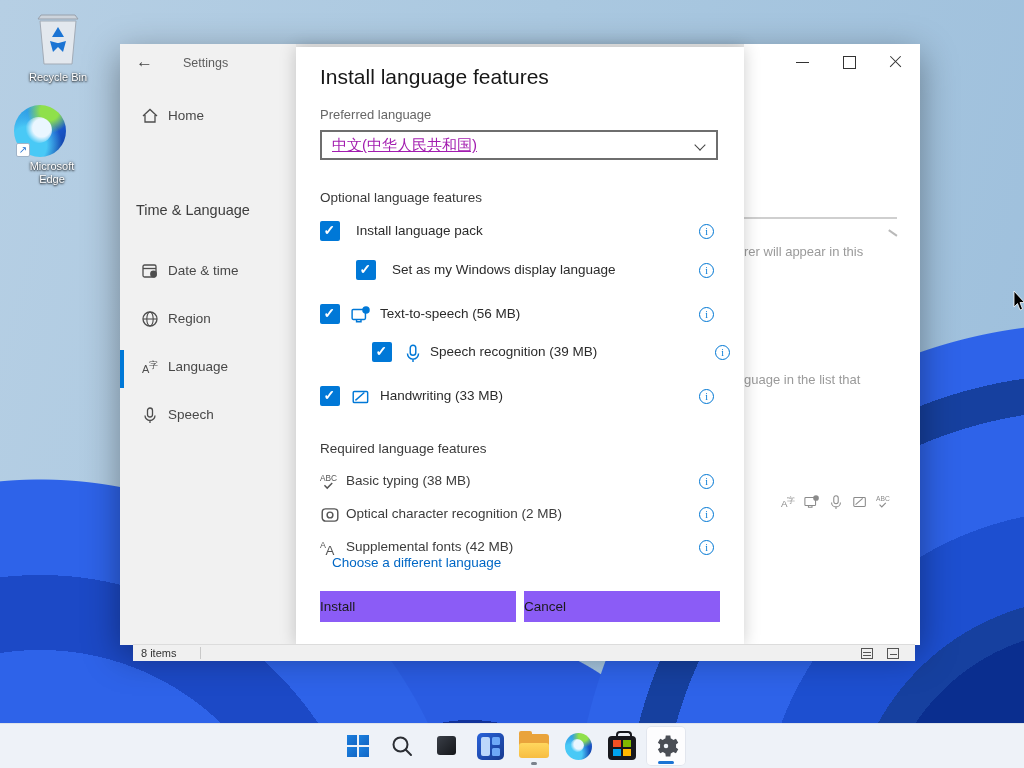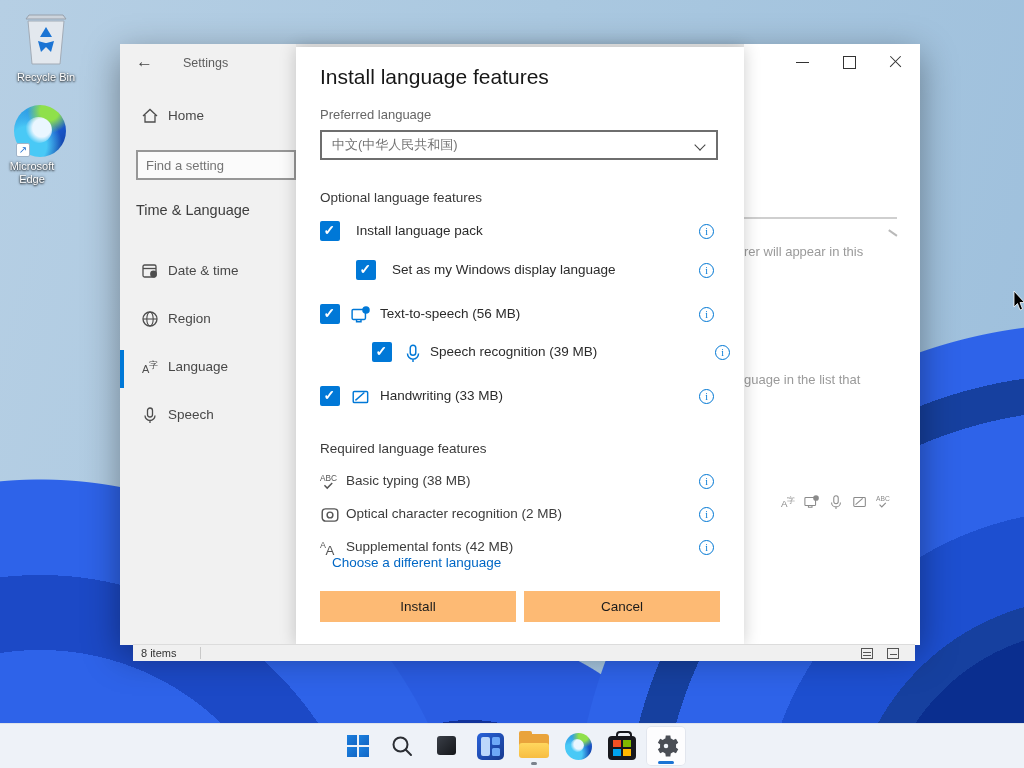--- a/index.html
+++ b/index.html
@@ -62,36 +62,36 @@
   .ghost-text { position:absolute; left:0; font-size:13px; color:#9a9a9a; white-space:nowrap; overflow:hidden; width:150px; }
   .feat-row { position:absolute; left:36px; top:450px; display:flex; gap:8px; color:#8b8b8b; }
   .feat-row svg { display:block; }
 
   
   .dialog { position:absolute; left:176px; top:3px; width:448px; height:598px; background:#fff;
     box-shadow:0 0 16px rgba(0,0,0,.20); }
   .dlg-title { position:absolute; left:24px; top:18px; font-size:21px; color:#171717; }
   .dlg-sub { position:absolute; left:24px; font-size:13px; color:#666; }
   .combo { position:absolute; left:24px; top:83px; width:398px; height:30px; border:2px solid #6e6e6e;
-    background:#fff; font-size:13px; color:#737373; line-height:26px; padding:0 10px; }
+    background:#fff; font-size:15px; color:#a21caf; line-height:26px; padding:0 10px;text-decoration:underline; }
   .combo-chev { position:absolute; right:12px; top:9px; width:8px; height:8px;
     border-right:1.5px solid #444; border-bottom:1.5px solid #444; transform:rotate(45deg); }
   .hdr { position:absolute; left:24px; font-size:13.5px; color:#3a3a3a; }
   .row { position:absolute; left:0; width:448px; height:22px; }
   .cb { position:absolute; top:0; width:20px; height:20px; background:#0078d7; border-radius:2px; }
   .cb::after { content:"✓"; position:absolute; left:3.5px; top:1px; color:#fff; font-size:14px; font-weight:bold; }
   .row-lb { position:absolute; top:2px; font-size:13.5px; color:#2b2b2b; white-space:nowrap; }
   .row-ic { position:absolute; top:1px; width:20px; height:20px; }
   .info { position:absolute; right:30px; top:3px; width:15px; height:15px; border:1.2px solid #0077d4;
     border-radius:50%; }
   .info::after { content:"i"; position:absolute; left:5.2px; top:0.5px; font-size:10px; color:#0077d4; font-family:"Liberation Serif",serif; }
   .req-lb { position:absolute; left:50px; top:2px; font-size:13.5px; color:#3c3c3c; white-space:nowrap; }
   .link { position:absolute; left:24px; top:508px; font-size:13.5px; color:#0067c5; cursor:pointer;margin-left:12px; }
-  .btn { position:absolute; top:544px; width:196px; height:31px; background:#fdba74; border:none;
-    font-size:13.5px; color:#1b1b1b; text-align:center; line-height:31px; font-family:"Liberation Sans",sans-serif; }
+  .btn { position:absolute; top:544px; width:196px; height:31px; background:#8b5cf6; border:none;
+    font-size:13.5px; color:#1b1b1b; text-align:left; line-height:31px; font-family:"Liberation Sans",sans-serif; }
   .btn-install { left:24px; } .btn-cancel { left:228px; }
 
   
   .expbar { position:absolute; left:133px; top:644px; width:782px; height:17px; background:#f0f0f0;
     border-top:1px solid #dcdcdc; }
   .expbar .cnt { position:absolute; left:8px; top:2px; font-size:11px; color:#333; }
   .expbar .div { position:absolute; left:67px; top:2px; width:1px; height:12px; background:#c9c9c9; }
   .view-ic { position:absolute; top:3px; width:12px; height:11px; border:1.2px solid #555; }
   .view-list { right:42px; } .view-list::after { content:""; position:absolute; left:1px; top:3px; width:8px; height:1.2px; background:#555; box-shadow:0 3px 0 #555; }
   .view-thumb { right:16px; } .view-thumb::after { content:""; position:absolute; left:1.5px; top:5px; width:7px; height:1.2px; background:#555; }
@@ -126,57 +126,54 @@
 
   .cursor { position:absolute; left:1013px; top:291px; }
 
   svg { overflow:visible; }
 </style>
 </head>
 <body>
 
 <div class="desktop">
 
-  <div class="dicon" style="left:8px; top:10px;">
+  <div class="dicon" style="left:20px; top:10px;">
     <svg class="bin-svg" width="50" height="58" viewBox="0 0 50 58">
       <polygon points="5,9 45,9 42,5 8,5" fill="#cdd4dc" stroke="#98a1ac" stroke-width="1"></polygon>
       <polygon points="7,11 43,11 39,54 11,54" fill="#e3e8ee" stroke="#a2abb6" stroke-width="1"></polygon>
       <g fill="#1b74d4">
         <path d="M25 17l6 10h-12z"></path>
         <path d="M33 31l-11 3 8 8z"></path>
         <path d="M17 31l11 3-8 8z" transform="translate(0,0)"></path>
       </g>
     </svg>
     <div class="lbl">Recycle Bin</div>
   </div>
 
   <div class="dicon" style="left:2px; top:105px;">
     <div class="edge-ico">
       <div class="shortcut">↗</div>
     </div>
-    <div class="lbl" style="width:60px;margin-left:0;">Microsoft Edge</div>
+    <div class="lbl" style="width:60px;margin-left:20px;">Microsoft Edge</div>
   </div>
 
   <div class="win">
     <div class="win-topstrip"></div>
 
     <div class="sidebar">
       <div class="back">←</div>
       <div class="win-title">Settings</div>
 
       <div class="side-row" style="top:61px;">
         <svg class="side-ic" viewBox="0 0 18 18" width="18" height="18">
           <path d="M2 9 L9 2.5 L16 9 M4 8v7h10V8" fill="none" stroke="#4d4d4d" stroke-width="1.3"></path>
         </svg>
         <div class="side-lb">Home</div>
       </div>
 
-      <div class="searchbox">
-        <input placeholder="Find a setting" style="">
-      </div>
 
       <div class="section-title">Time &amp; Language</div>
 
       <div class="side-row" style="top:216px;">
         <svg class="side-ic" viewBox="0 0 18 18" width="18" height="18">
           <rect x="2" y="3" width="13" height="12" rx="1.5" fill="none" stroke="#4d4d4d" stroke-width="1.3"></rect>
           <line x1="2" y1="6.5" x2="15" y2="6.5" stroke="#4d4d4d" stroke-width="1.3"></line>
           <circle cx="12.5" cy="12" r="3.4" fill="#4d4d4d"></circle>
         </svg>
         <div class="side-lb">Date &amp; time</div>

